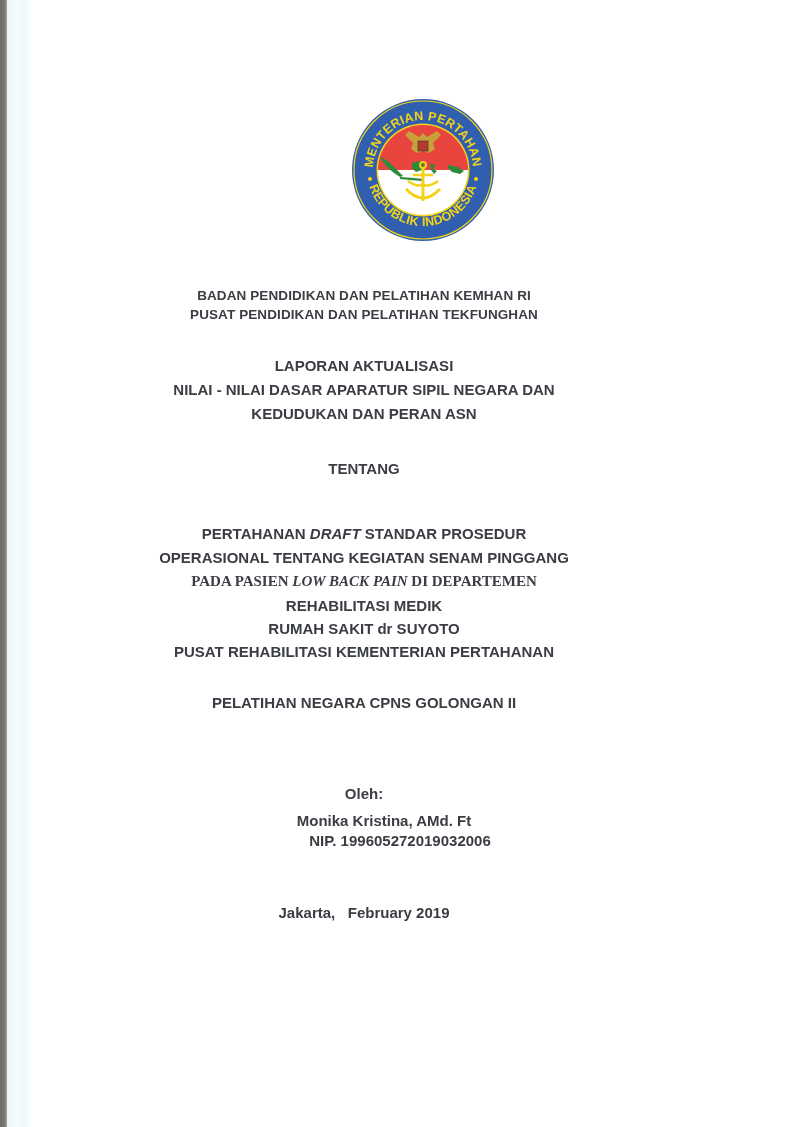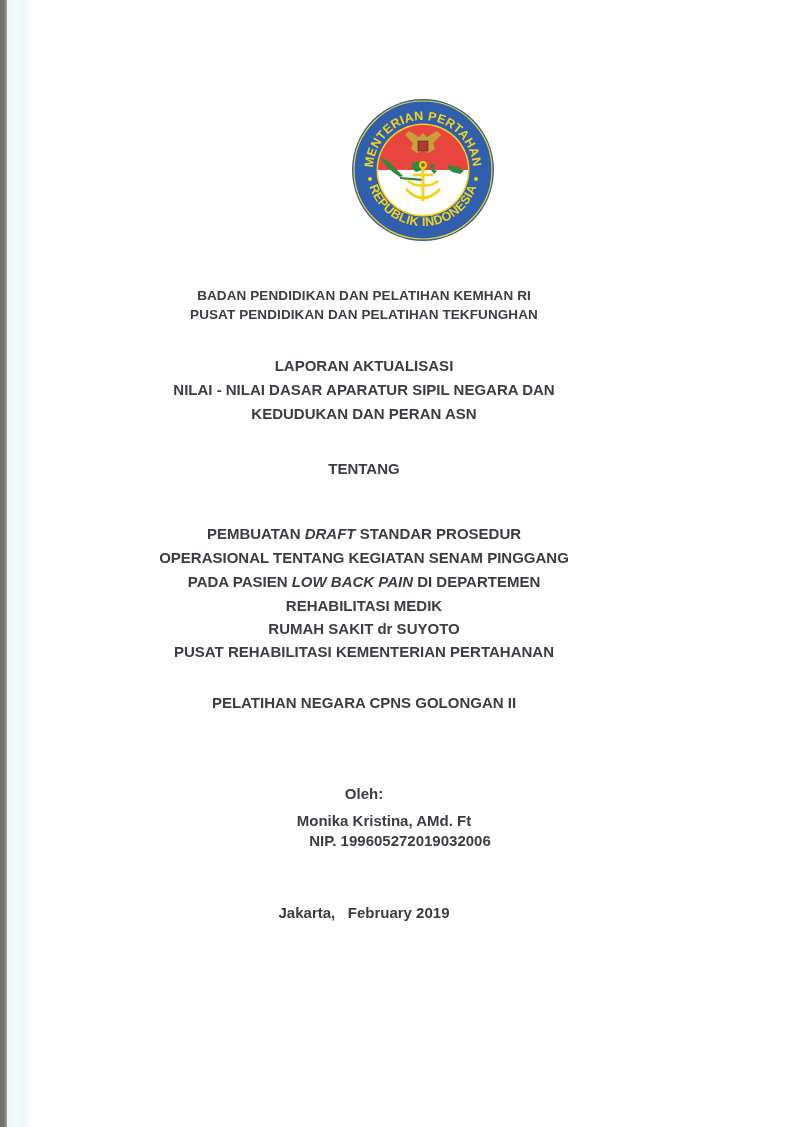--- a/index.html
+++ b/index.html
@@ -78,24 +78,24 @@
 <div class="line h-small" style="top:288px;">BADAN PENDIDIKAN DAN PELATIHAN KEMHAN RI</div>
 <div class="line h-small" style="top:307px;">PUSAT PENDIDIKAN DAN PELATIHAN TEKFUNGHAN</div>
 
 <div class="line h-big" style="top:357px;">LAPORAN AKTUALISASI</div>
 <div class="line h-big" style="top:381px;">NILAI - NILAI DASAR APARATUR SIPIL NEGARA DAN</div>
 <div class="line h-big" style="top:405px;">KEDUDUKAN DAN PERAN ASN</div>
 
 <div class="line h-big" style="top:460px;">TENTANG</div>
 
 <div class="line h-big" style="top:525px;">
-  <span>PEMBUATAN </span><span class="it">DRAFT</span><span> STANDAR PROSEDUR</span>
+  <span>PERTAHANAN </span><span class="it">DRAFT</span><span> STANDAR PROSEDUR</span>
 </div>
 <div class="line h-big" style="top:549px;">OPERASIONAL TENTANG KEGIATAN SENAM PINGGANG</div>
-<div class="line h-big" style="top:573px;">
+<div class="line h-big" style="top:573px;font-family:Liberation Serif, serif;">
   <span>PADA PASIEN </span><span class="it">LOW BACK PAIN</span><span> DI DEPARTEMEN</span>
 </div>
 <div class="line h-big" style="top:597px;">REHABILITASI MEDIK</div>
 <div class="line h-big" style="top:620px;">RUMAH SAKIT dr SUYOTO</div>
 <div class="line h-big" style="top:643px;">PUSAT REHABILITASI KEMENTERIAN PERTAHANAN</div>
 
 <div class="line h-big" style="top:694px;">PELATIHAN NEGARA CPNS GOLONGAN II</div>
 
 <div class="line h-mid" style="top:785px;">Oleh:</div>
 <div class="line h-mid" style="top:812px;padding-left:20px;">Monika Kristina, AMd. Ft</div>

